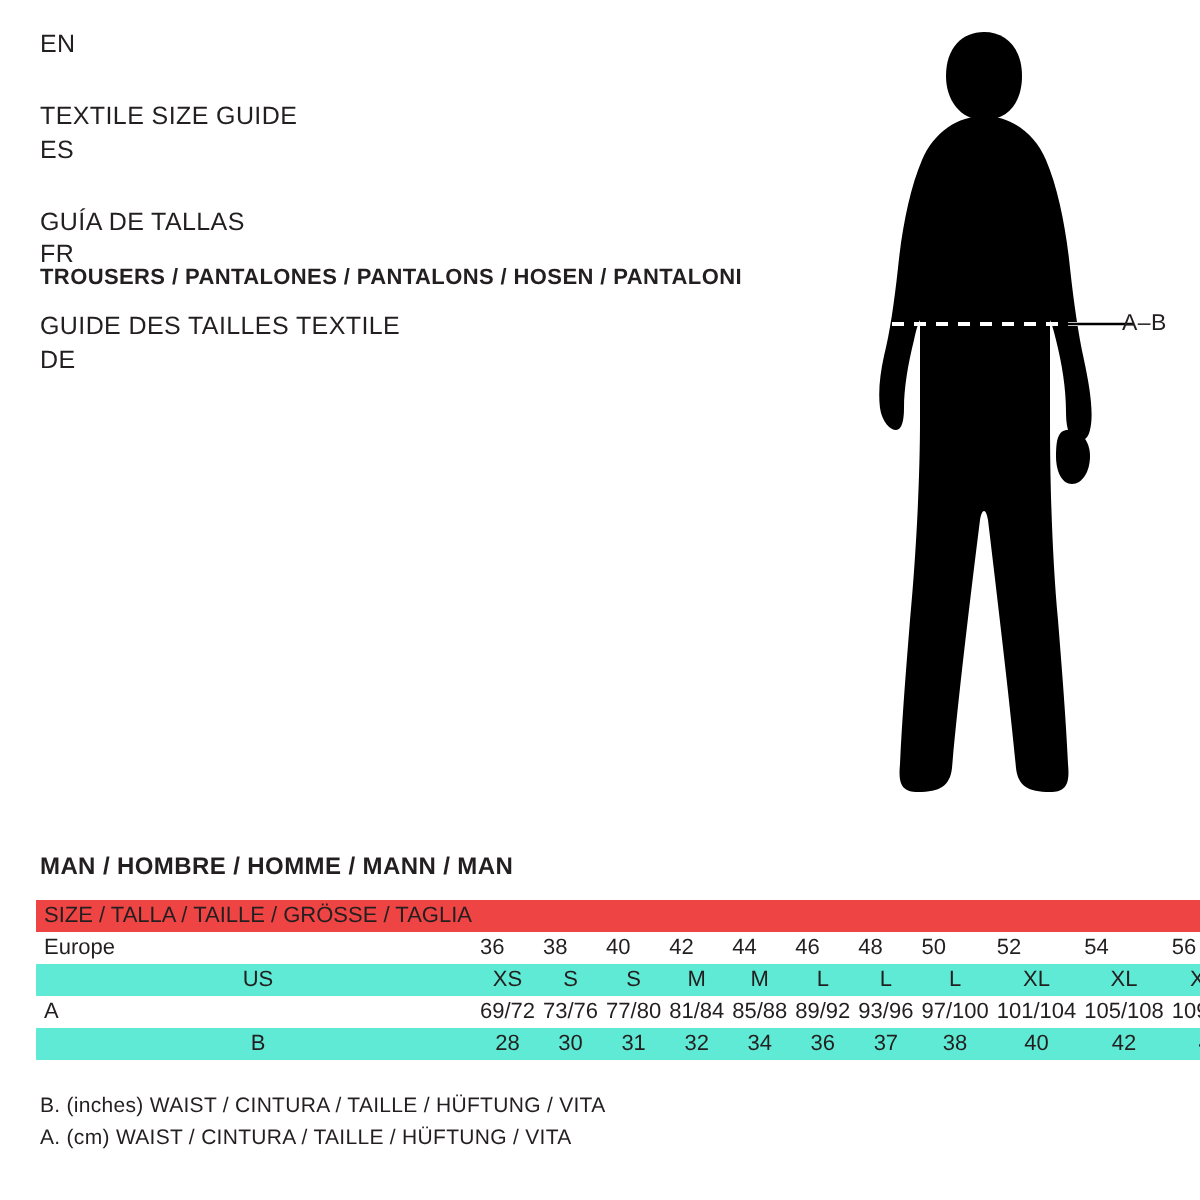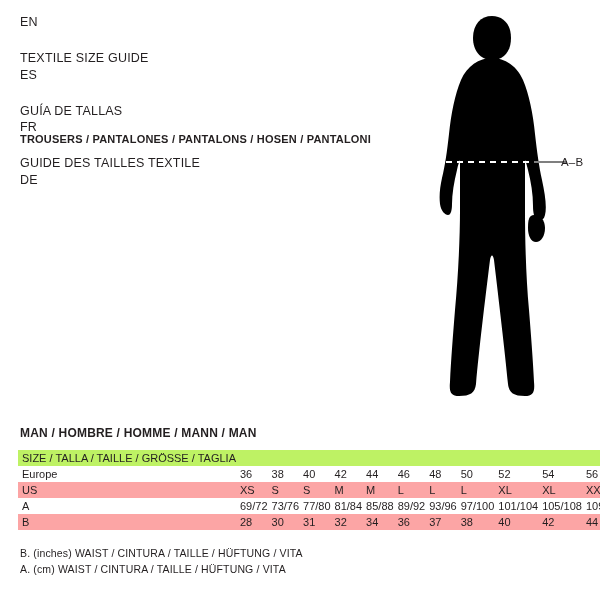--- a/index.html
+++ b/index.html
@@ -95,29 +95,30 @@
     border-collapse: collapse;
     font-size: 11px;
   }
   table.size-table td, table.size-table th {
     padding: 2px 0 2px 4px;
     text-align: left;
     font-weight: normal;
     white-space: nowrap;
   }
   table.size-table thead th {
-    background: #bef264;
+    background: #ef4444;
     font-size: 11px;
   }
   table.size-table tbody tr td:first-child,
   table.size-table thead th:first-child {
     width: 86px;
   }
   table.size-table .shade td {
-    background: #fca5a5;
+    background: #5eead4;
+    text-align: center;
   }
   table.size-table td.c {
     width: 49px;
   }
 
   .footnotes {
     position: absolute;
     left: 20px;
     top: 545px;
     font-size: 10.5px;

